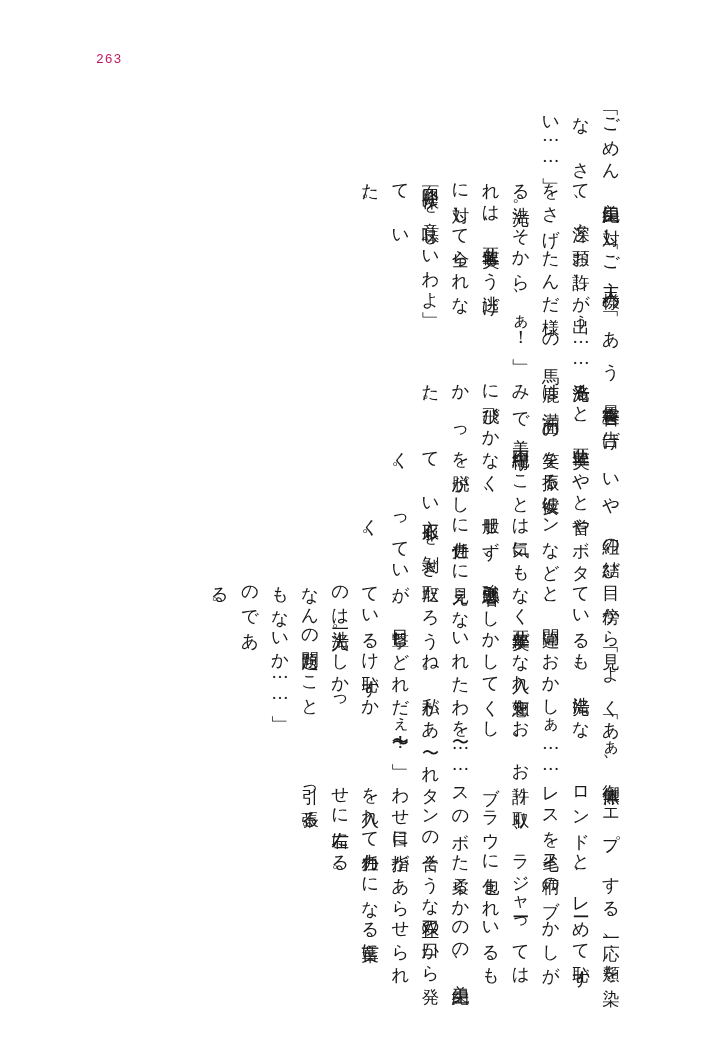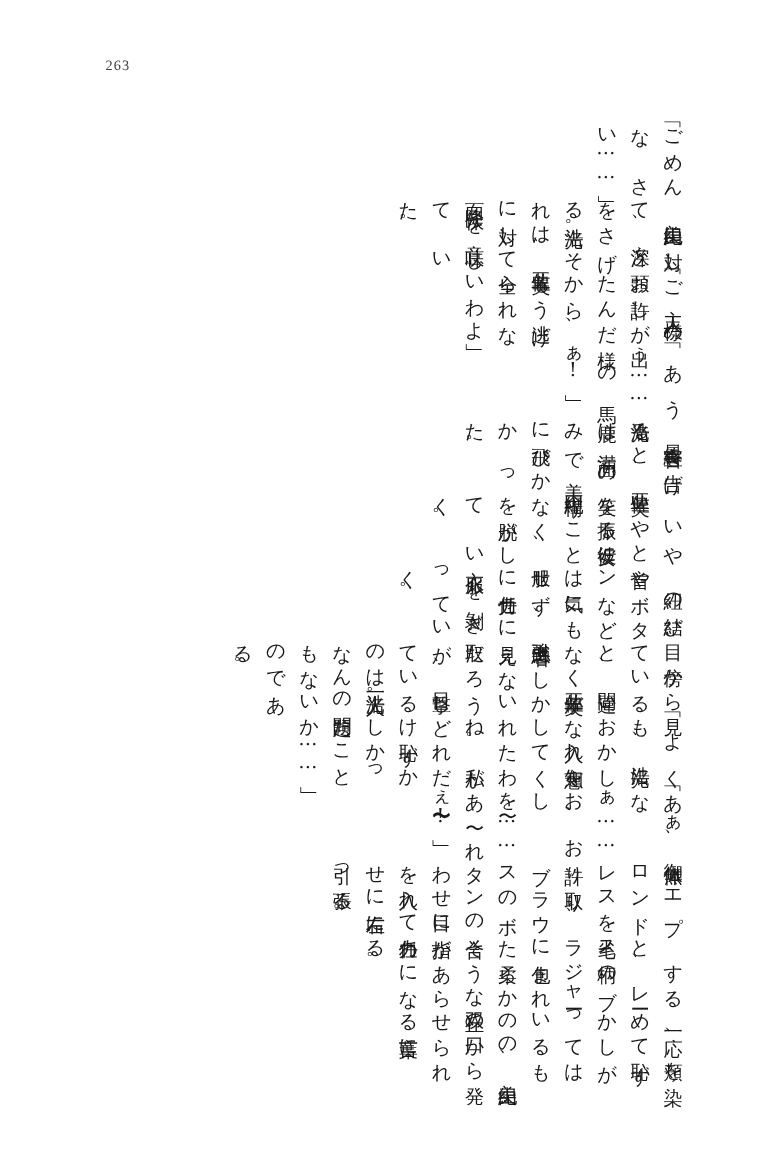--- a/index.html
+++ b/index.html
@@ -15,22 +15,22 @@
     overflow: hidden;
     font-family: "DejaVu Serif", "Liberation Serif", serif;
     color: #1a1a1a;
   }
   #page-number {
     position: absolute;
     top: 52px;
     left: 96px;
     font-size: 13px;
     letter-spacing: 1px;
-    color: #404040;
-    font-family: Liberation Serif, serif;
+    color: #be185d;
+    font-family: Liberation Mono, monospace;
   }
   #body-text {
     position: absolute;
     top: 104px;
     left: 58px;
     width: 568px;
     height: 872px;
     writing-mode: vertical-rl;
     text-orientation: upright;
     display: flex;

